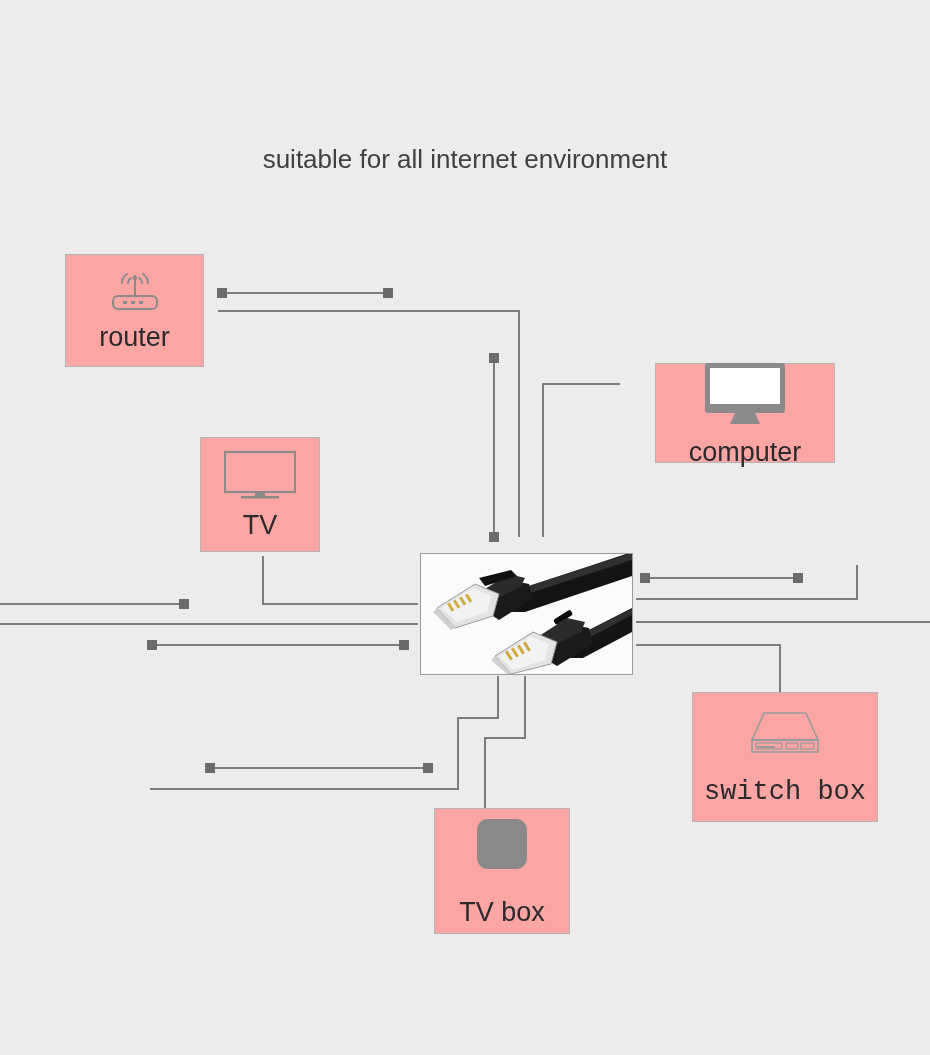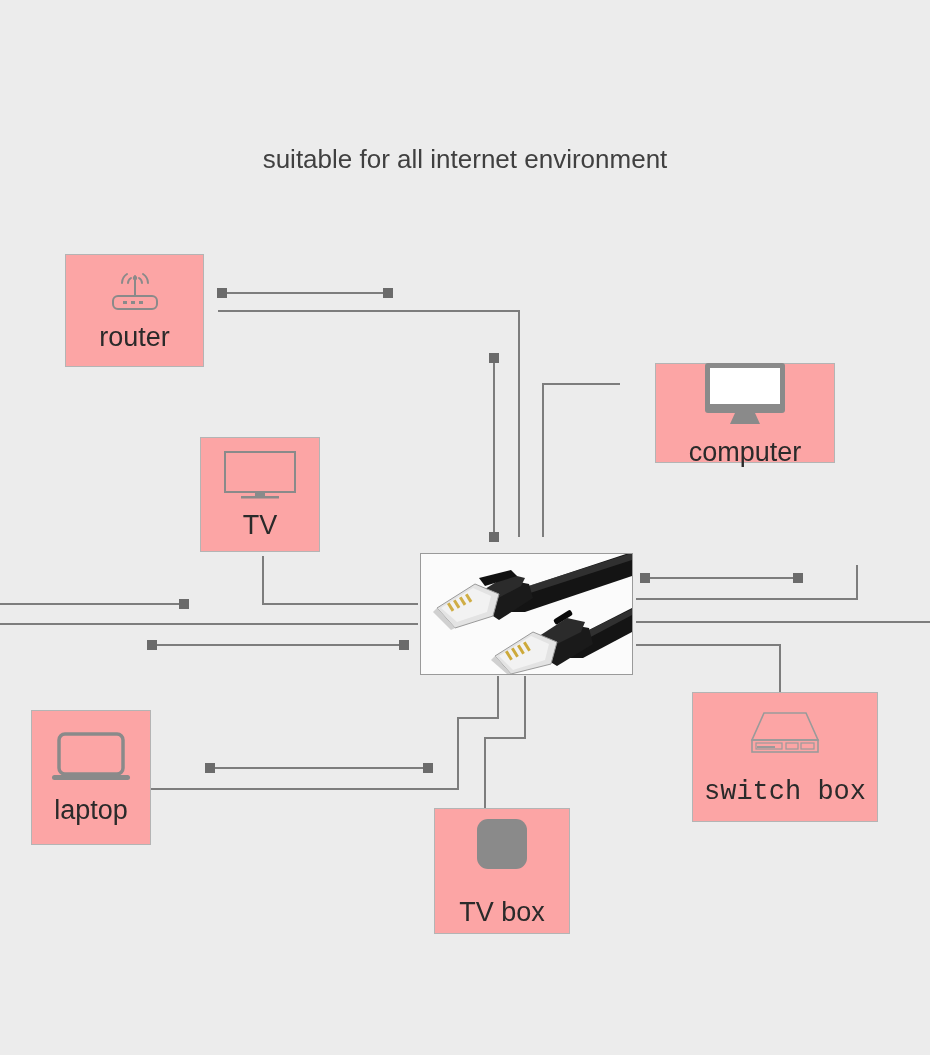--- a/index.html
+++ b/index.html
@@ -149,29 +149,20 @@
     <div class="ico">
       <svg width="74" height="50" viewBox="0 0 74 50">
         <rect x="2" y="2" width="70" height="40" fill="none" stroke="#8a8a8a" stroke-width="2"></rect>
         <rect x="32" y="42" width="10" height="4" fill="#8a8a8a"></rect>
         <rect x="18" y="46" width="38" height="2.5" fill="#8a8a8a"></rect>
       </svg>
     </div>
     <div class="lbl">TV</div>
   </div>
 
-  <div class="card" id="card-laptop">
-    <div class="ico">
-      <svg width="86" height="56" viewBox="0 0 86 56">
-        <rect x="11" y="3" width="64" height="40" rx="6" ry="6" fill="none" stroke="#8a8a8a" stroke-width="3.5"></rect>
-        <rect x="4" y="44" width="78" height="5" rx="2.5" ry="2.5" fill="#8a8a8a"></rect>
-      </svg>
-    </div>
-    <div class="lbl">laptop</div>
-  </div>
 
   <div class="card" id="card-tvbox">
     <div class="ico">
       <svg width="54" height="54" viewBox="0 0 54 54">
         <rect x="2" y="2" width="50" height="50" rx="11" ry="11" fill="#8a8a8a"></rect>
       </svg>
     </div>
     <div class="lbl">TV box</div>
   </div>
 

